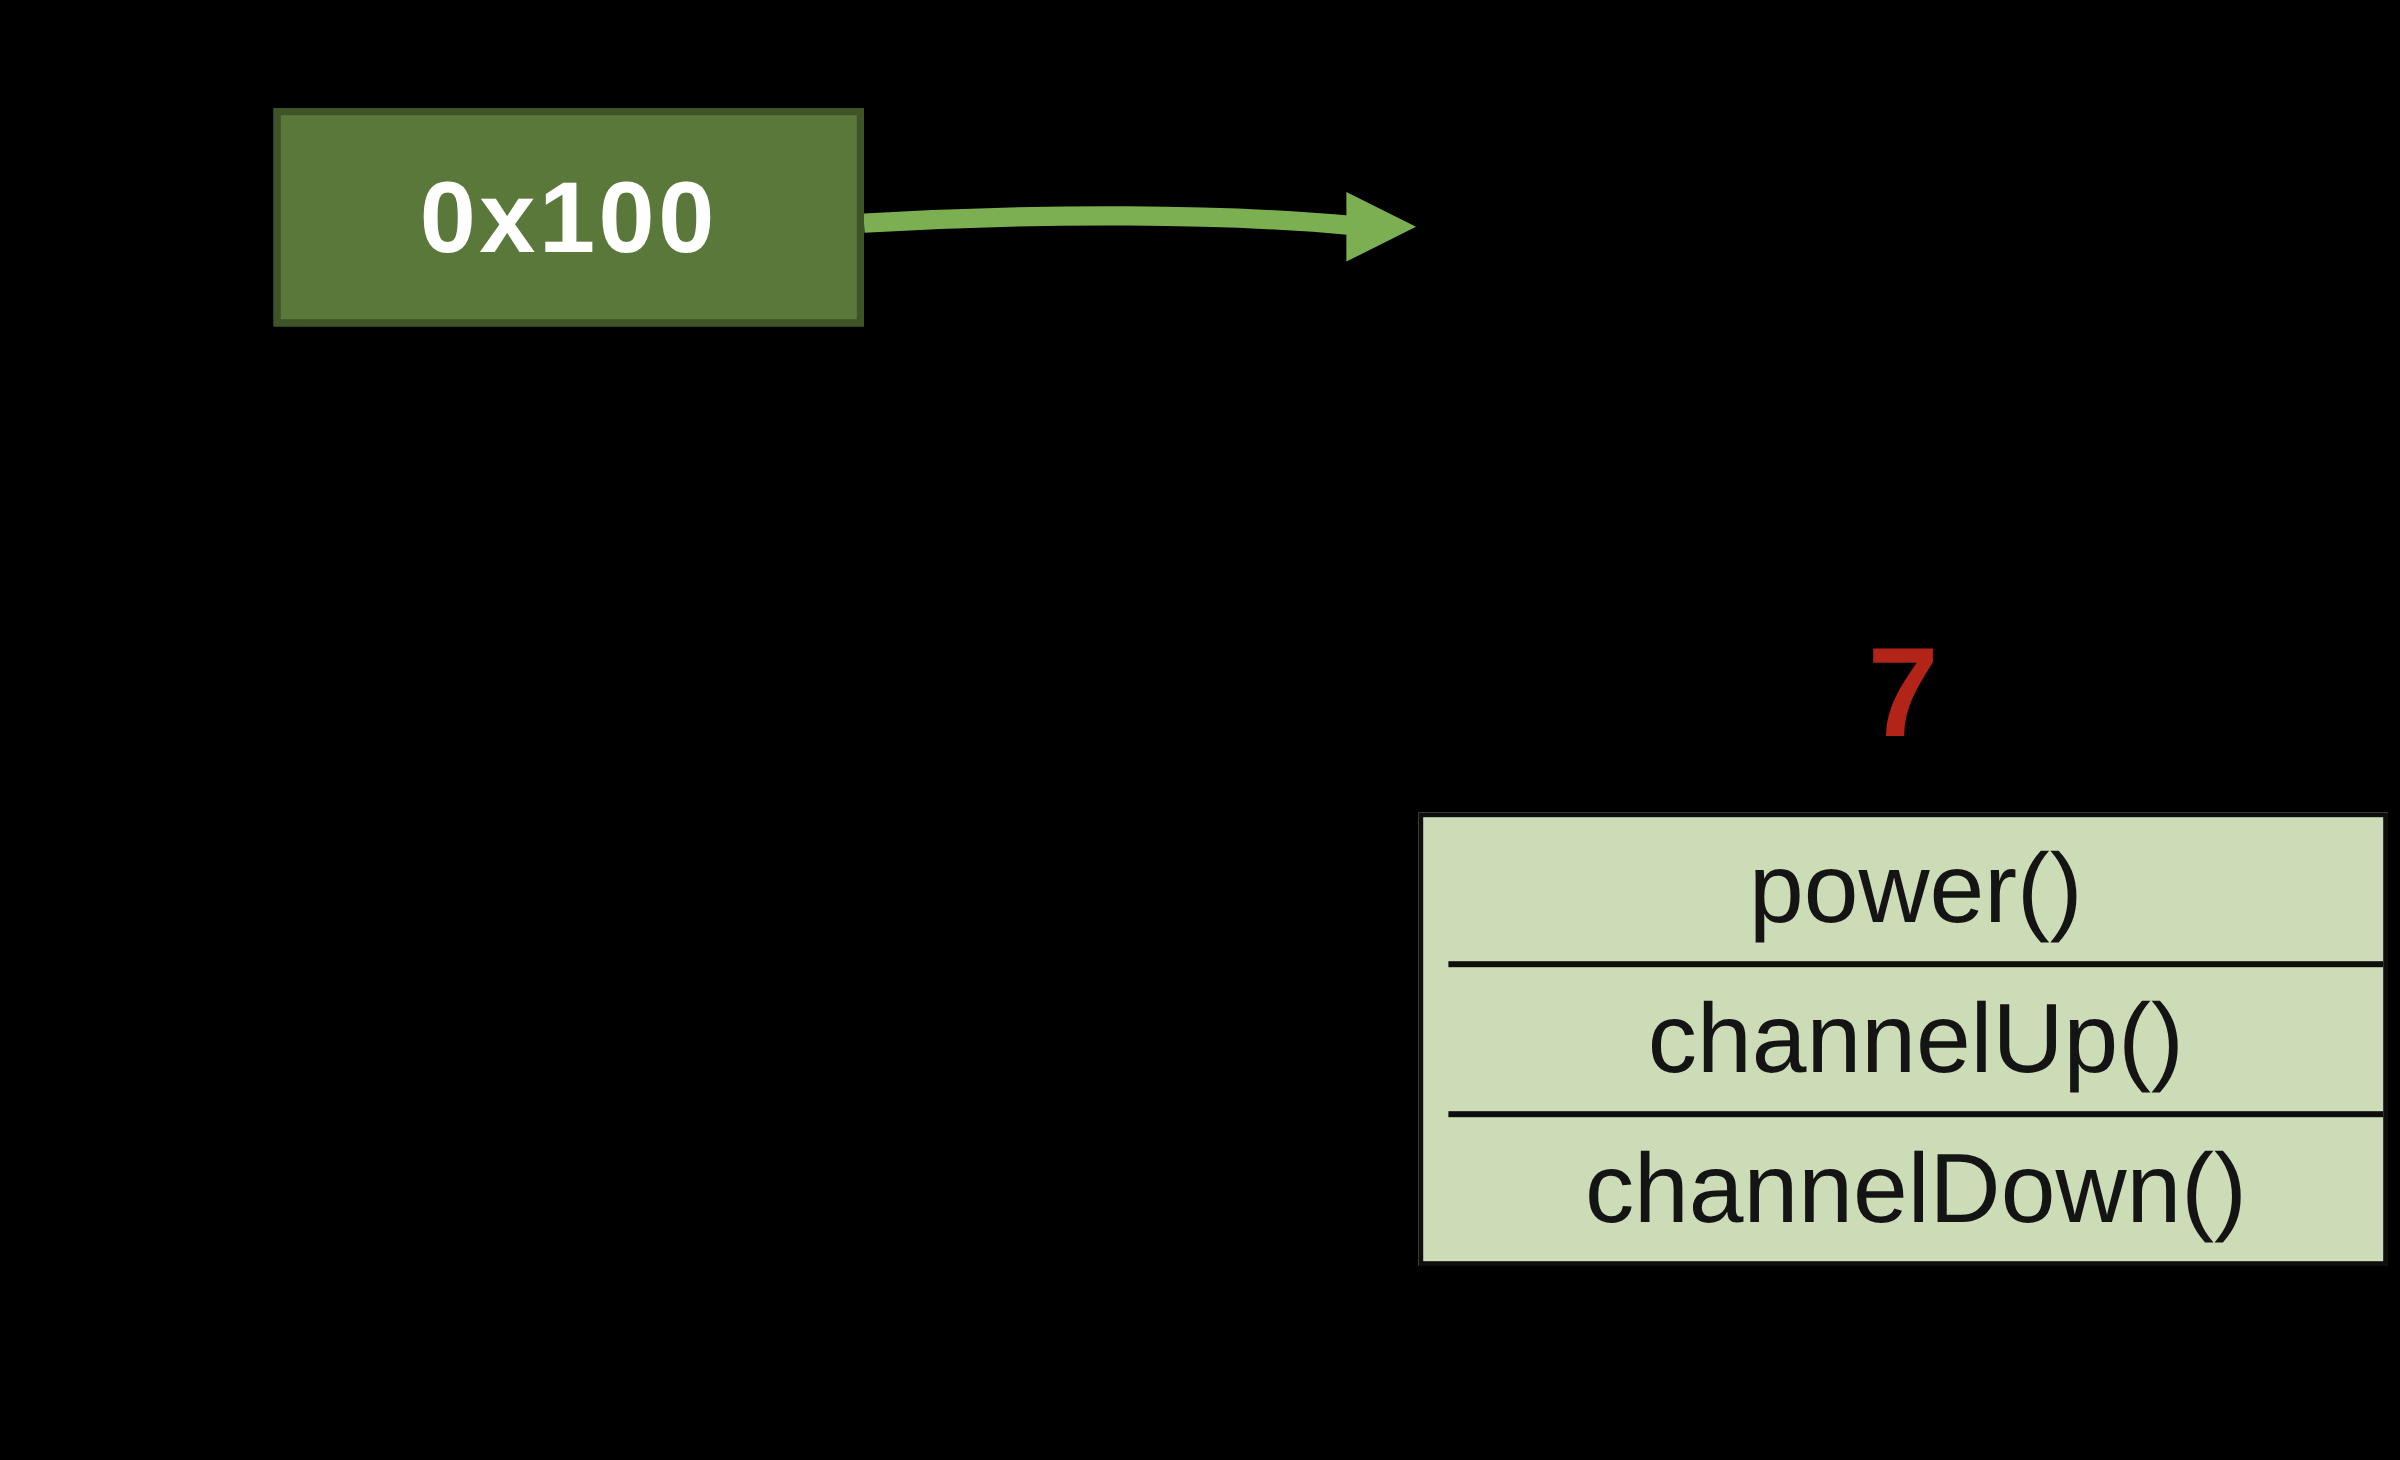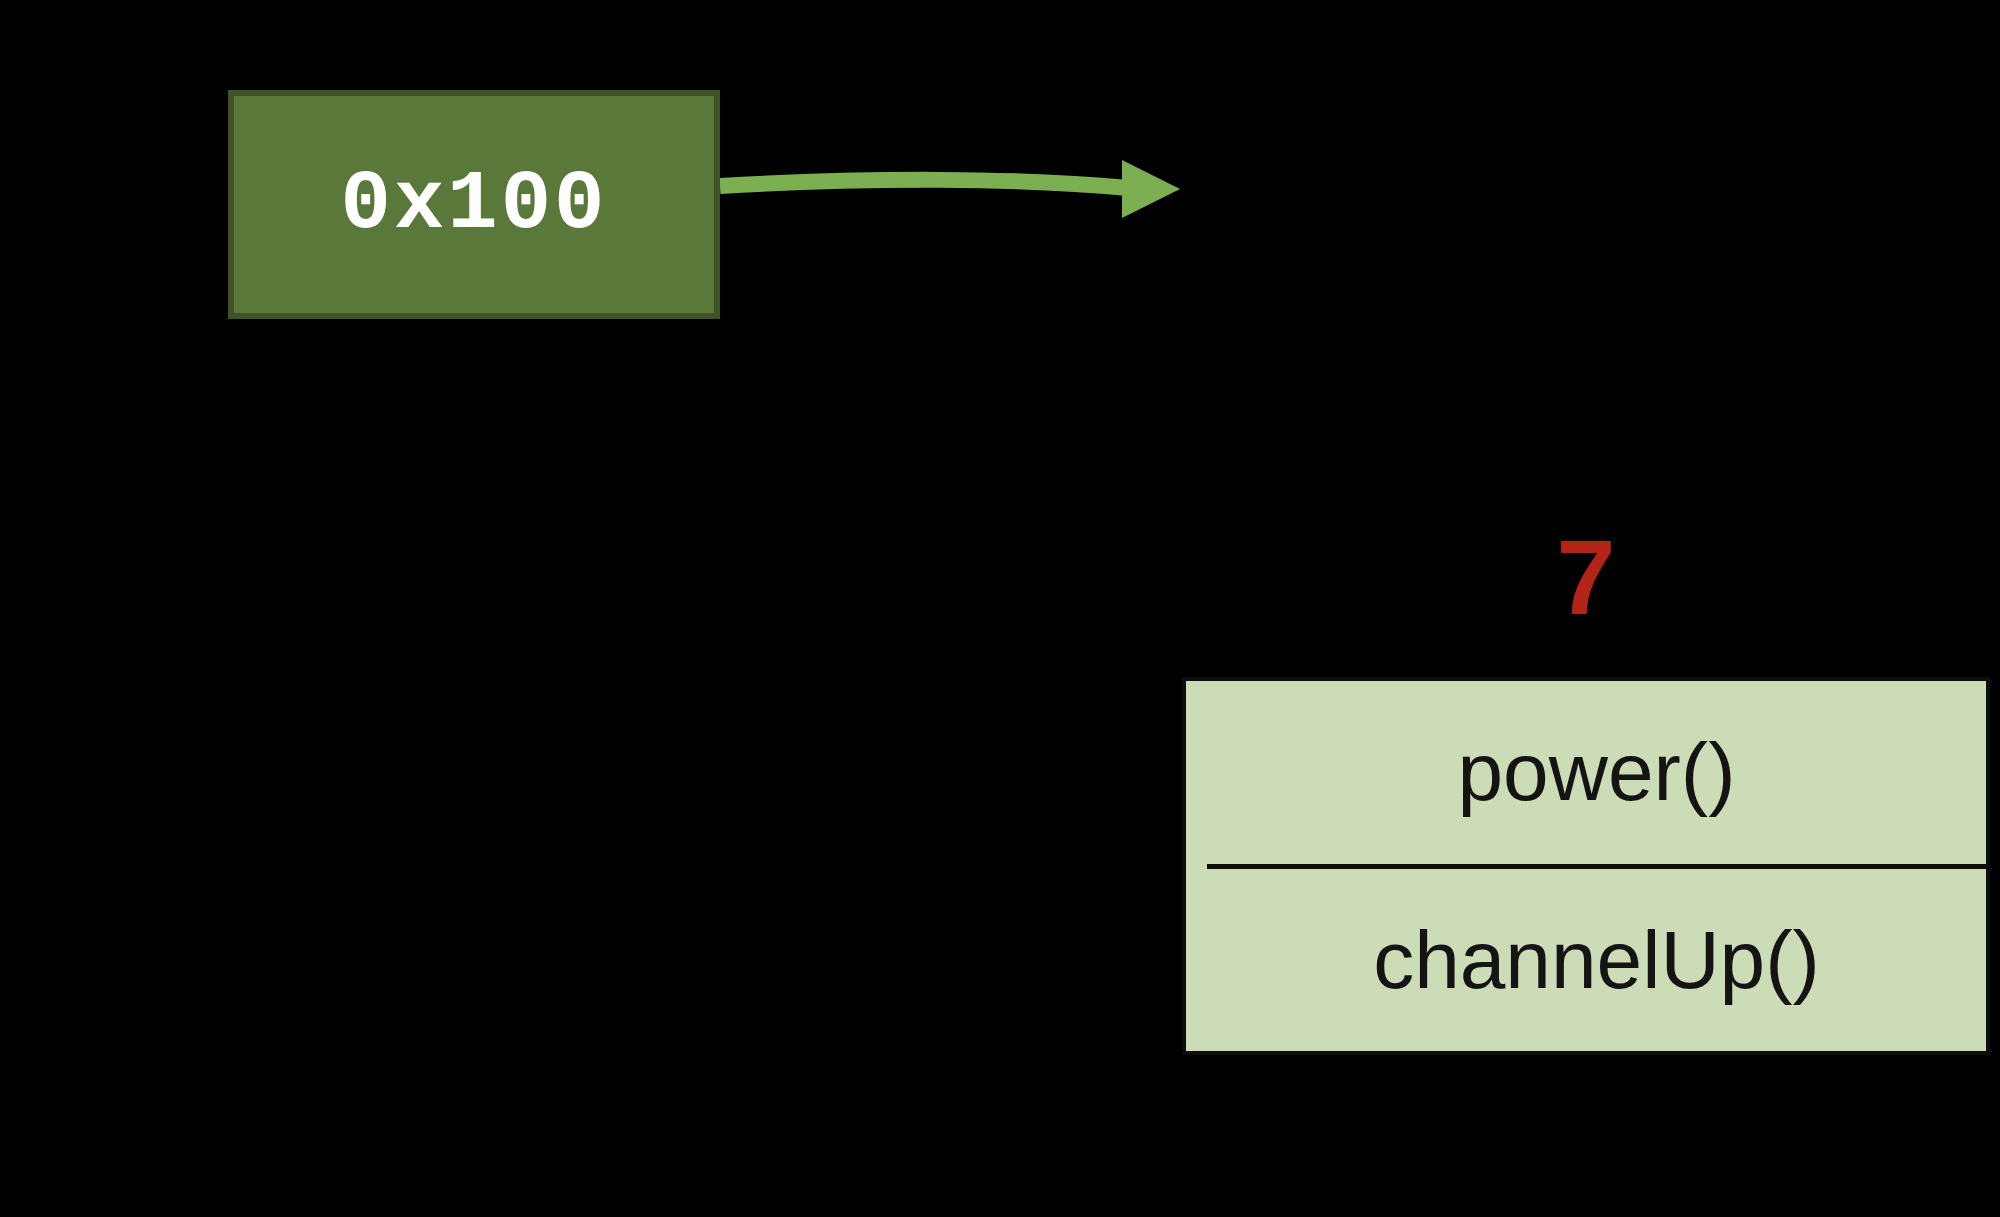--- a/index.html
+++ b/index.html
@@ -25,27 +25,26 @@
     background: var(--bg);
     overflow: hidden;
   }
 
   
   .pointer-box {
     position: absolute;
     left: 228px;
     top: 90px;
     width: 492px;
-    height: 229px;
+    height: 182px;
     background: var(--box-fill);
     border: 6px solid var(--box-border);
     display: flex;
     align-items: center;
     justify-content: center;
-    font-family: Liberation Mono, monospace;
   }
   .pointer-box .addr {
     color: var(--box-text);
     font-size: 84px;
     font-weight: 700;
     letter-spacing: 3px;
     line-height: 1;
   }
 
   
@@ -117,15 +116,18 @@
 
   <div class="annotation">7</div>
 
   <div class="method-table">
     <div class="method-row">
       <span class="method-label">power()</span>
     </div>
     <div class="method-row">
       <span class="method-label">channelUp()</span>
     </div>
+    <div class="method-row">
+      <span class="method-label">channelDown()</span>
+    </div>
   </div>
 
 </div>
 
 </body></html>

